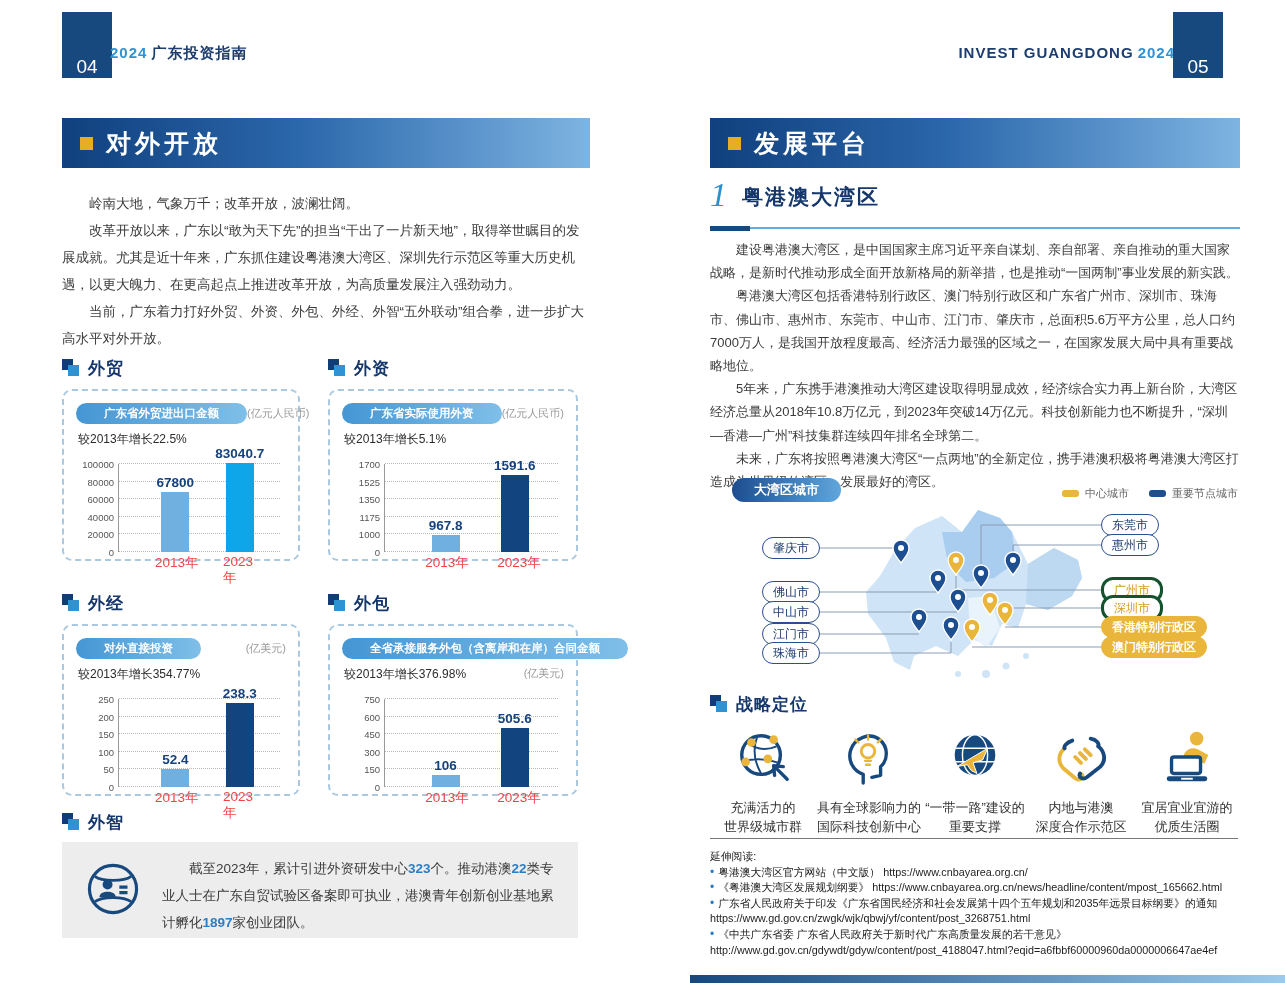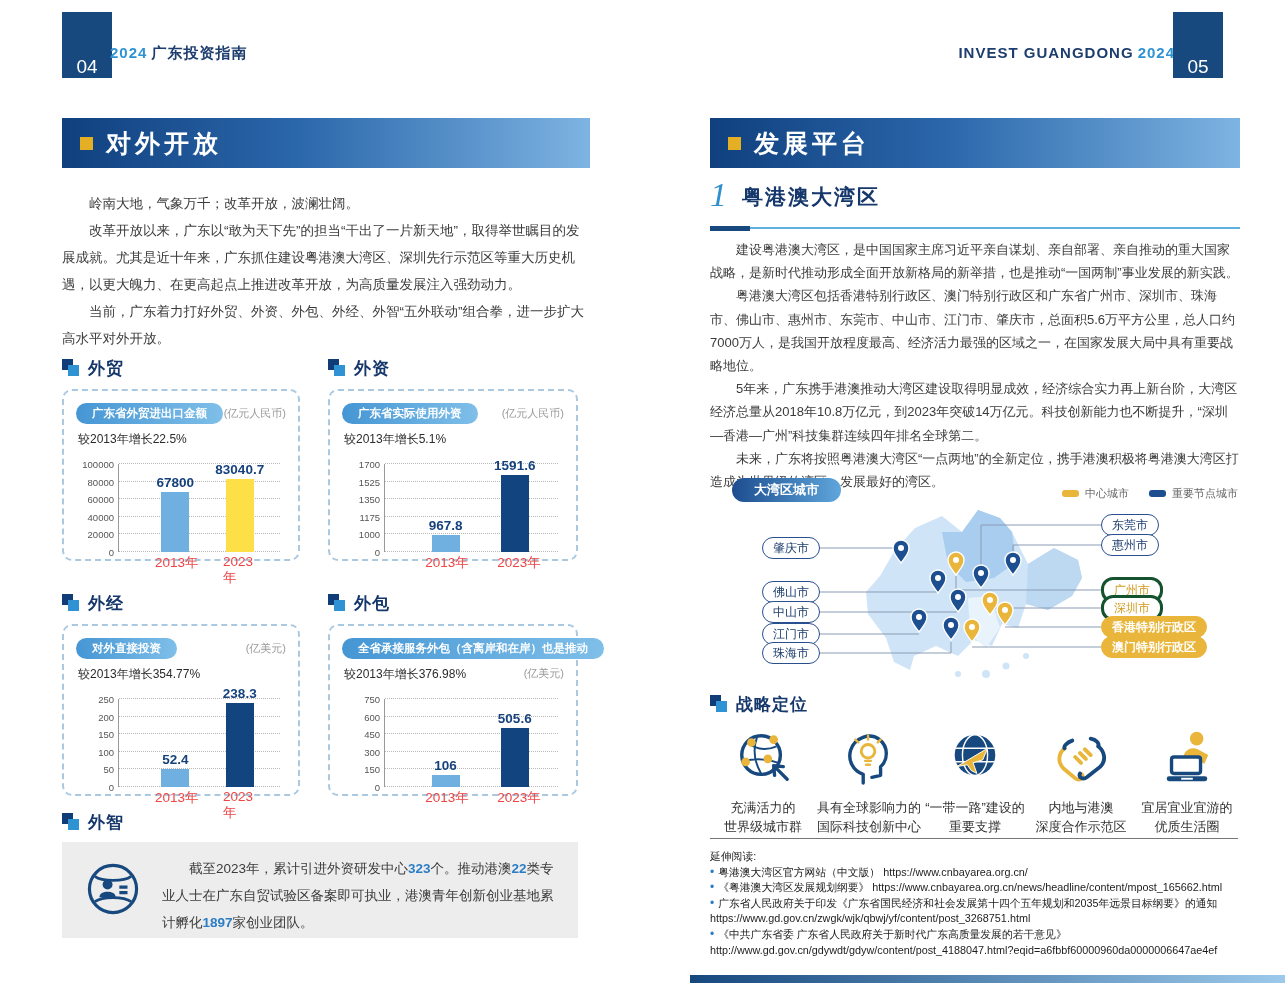--- a/index.html
+++ b/index.html
@@ -29,21 +29,21 @@
   .sq::before{content:"";position:absolute;left:0;top:0;width:11px;height:11px;background:#103d77;}
   .sq::after{content:"";position:absolute;left:6px;top:6px;width:11px;height:11px;background:#2f93d3;}
   .subsec .slabel{font-size:17px;font-weight:bold;color:#15376b;letter-spacing:1px;}
 
   
   #charts-grid{position:absolute;left:62px;top:356px;width:516px;display:grid;
                grid-template-columns:238px 250px;column-gap:28px;row-gap:30px;}
   .card{margin-top:9px;border:2px dashed #aac8e0;border-radius:10px;padding:12px 12px 8px 12px;height:148px;position:relative;}
   .crow{display:flex;justify-content:space-between;align-items:center;}
   .pill{display:inline-block;background:linear-gradient(90deg,#4596d4,#7fbfe9);color:#fff;font-size:11.5px;
-        font-weight:bold;padding:3px 16px;border-radius:12px;white-space:nowrap;}
+        font-weight:bold;padding:3px 28px;border-radius:12px;white-space:nowrap;}
   .unit{color:#9a9a9a;font-size:11px;white-space:nowrap;}
   .growth{font-size:12px;color:#2b2b2b;margin:7px 0 0 2px;display:flex;justify-content:space-between;}
   .plot{position:relative;height:88px;margin:16px 6px 0 42px;border-left:1px solid #999;}
   .grid{position:absolute;left:0;right:0;border-top:1px dotted #b8b8b8;height:0;}
   .tick{position:absolute;right:calc(100% + 5px);width:40px;text-align:right;font-size:9.5px;color:#555;transform:translateY(-50%);}
   .bar{position:absolute;bottom:0;width:28px;}
   .bar .val{position:absolute;bottom:100%;left:50%;transform:translateX(-50%);font-weight:bold;font-size:13.5px;color:#15427c;white-space:nowrap;margin-bottom:2px;}
   .cats{position:relative;margin-left:42px;height:18px;}
   .cats span{position:absolute;transform:translateX(-50%);font-size:13.5px;color:#ef4444;top:2px;}
 
@@ -143,21 +143,21 @@
           </div>
           <div class="grid" style="bottom: 80%;">
             <span class="tick">80000</span>
           </div>
           <div class="grid" style="bottom: 100%;">
             <span class="tick">100000</span>
           </div>
           <div class="bar" style="height: 60px; left: calc(35% - 14px); background: rgb(111, 176, 224);">
             <span class="val">67800</span>
           </div>
-          <div class="bar" style="height: 73px; left: calc(75% - 14px); background: #fde047;">
+          <div class="bar" style="height: 89px; left: calc(75% - 14px); background: #0ea5e9;">
             <span class="val">83040.7</span>
           </div>
         </div>
         <div class="cats">
           <span style="left: 35%;">2013年</span>
           <span style="left: 75%;">2023年</span>
         </div>
       </div>
     </div>
     <div>
@@ -250,21 +250,21 @@
         </div>
       </div>
     </div>
     <div>
       <div class="subsec">
         <span class="sq"></span>
         <span class="slabel">外包</span>
       </div>
       <div class="card">
         <div class="crow">
-          <span class="pill">全省承接服务外包（含离岸和在岸）也是推动</span>
+          <span class="pill">全省承接服务外包（含离岸和在岸）合同金额</span>
         </div>
         <div class="growth">
           <span>较2013年增长376.98%</span>
           <span class="unit">(亿美元)</span>
         </div>
         <div class="plot">
           <div class="grid" style="bottom: 0%;">
             <span class="tick">0</span>
           </div>
           <div class="grid" style="bottom: 20%;">

